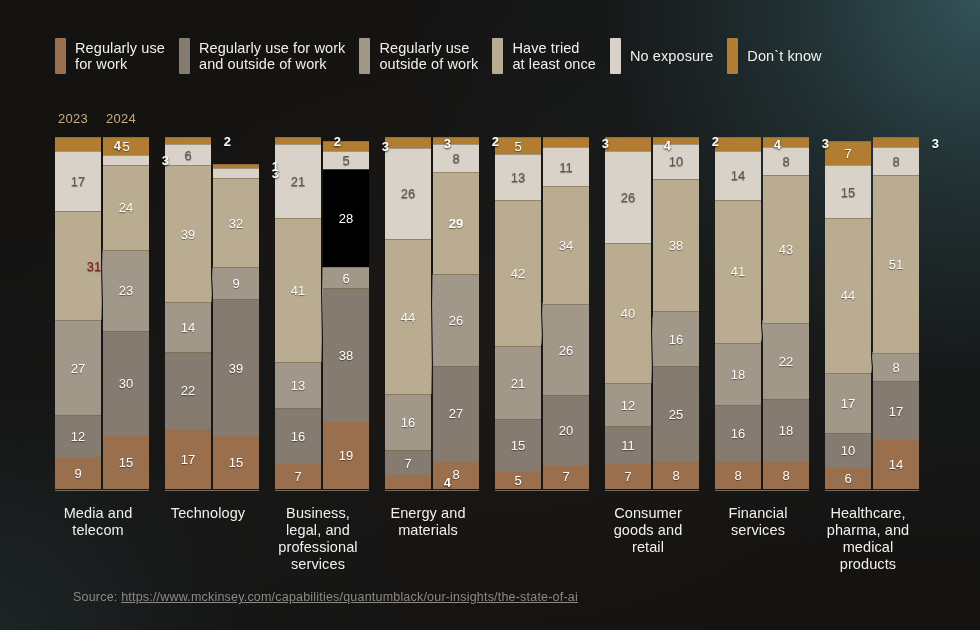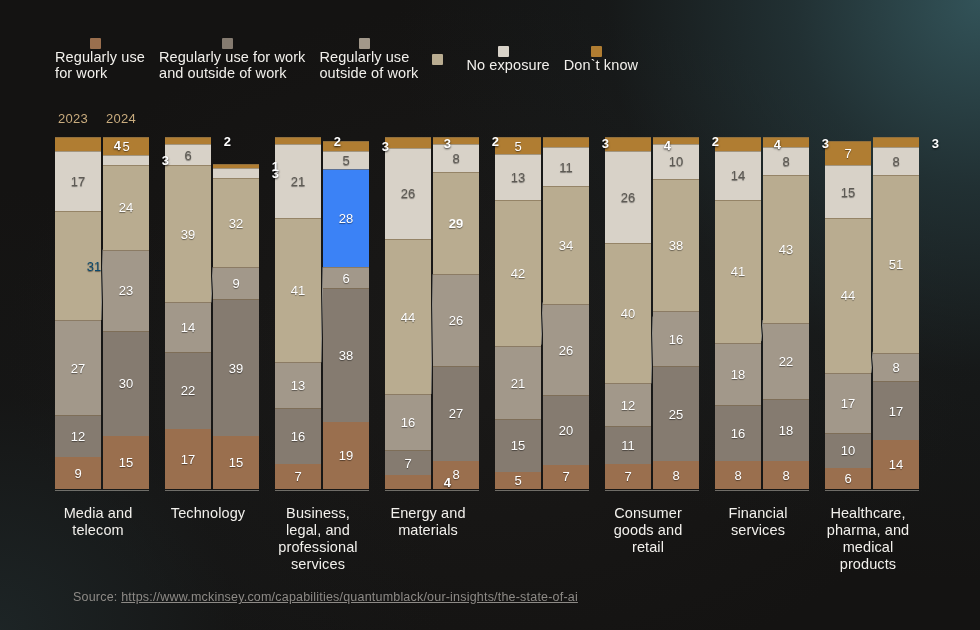--- a/index.html
+++ b/index.html
@@ -17,21 +17,21 @@
       radial-gradient(ellipse at 50% 55%, rgba(26,25,24,1) 0%, rgba(20,19,18,1) 70%);
     pointer-events:none;
   }
   #stage{position:absolute;inset:0;}
 
   
   .legend{
     position:absolute;left:55px;top:38px;width:890px;
     display:flex;align-items:center;
   }
-  .legend-item{display:flex;align-items:center;margin-right:14px;flex-direction:column;}
+  .legend-item{display:flex;align-items:center;margin-right:14px;}
   .swatch{width:11px;height:36px;flex:0 0 11px;margin-right:9px;border-radius:1px;}
   .legend-label{
     color:#f2f0ec;font-size:14.5px;line-height:16px;white-space:pre-line;
     letter-spacing:.1px;
   }
 
   
   .yearlab{
     position:absolute;color:#c9ac7e;font-size:13px;letter-spacing:.3px;
   }
@@ -93,20 +93,22 @@
         <div class="legend-label">Regularly use for work
 and outside of work</div>
       </div>
       <div class="legend-item">
         <div class="swatch" style="background: rgb(162, 152, 138);"></div>
         <div class="legend-label">Regularly use
 outside of work</div>
       </div>
       <div class="legend-item">
         <div class="swatch" style="background: rgb(185, 172, 144);"></div>
+        <div class="legend-label">Have tried
+at least once</div>
       </div>
       <div class="legend-item">
         <div class="swatch" style="background: rgb(216, 210, 200);"></div>
         <div class="legend-label">No exposure</div>
       </div>
       <div class="legend-item">
         <div class="swatch" style="background: rgb(176, 125, 50);"></div>
         <div class="legend-label">Don`t know</div>
       </div>
     </div>
@@ -120,21 +122,21 @@
           <div class="seg" style="height: 31.68px; background: rgb(154, 111, 78);">
             <span class="v">9</span>
           </div>
           <div class="seg" style="height: 42.24px; background: rgb(133, 123, 112);">
             <span class="v">12</span>
           </div>
           <div class="seg" style="height: 95.04px; background: rgb(162, 152, 138);">
             <span class="v">27</span>
           </div>
           <div class="seg" style="height: 109.12px; background: rgb(185, 172, 144);">
-            <span class="v" style="color: #0c4a6e; margin-left: 32px;">31</span>
+            <span class="v" style="color: #7f1d1d; margin-left: 32px;">31</span>
           </div>
           <div class="seg" style="height: 59.84px; background: rgb(216, 210, 200);">
             <span class="v" style="color: rgb(93, 90, 84);">17</span>
           </div>
           <div class="seg outside" style="height: 14.08px; background: rgb(176, 125, 50);">
             <span class="v" style="color: rgb(255, 255, 255);">4</span>
           </div>
         </div>
         <div class="bar" style="left: 48px; height: 352px;">
           <div class="seg" style="height: 52.8px; background: rgb(154, 111, 78);">
@@ -234,21 +236,21 @@
         <div class="bar" style="left: 48px; height: 352px;">
           <div class="seg" style="height: 66.88px; background: rgb(154, 111, 78);">
             <span class="v">19</span>
           </div>
           <div class="seg" style="height: 133.76px; background: rgb(133, 123, 112);">
             <span class="v">38</span>
           </div>
           <div class="seg" style="height: 21.12px; background: rgb(162, 152, 138);">
             <span class="v">6</span>
           </div>
-          <div class="seg" style="height: 98.56px; background: #3b82f6;">
+          <div class="seg" style="height: 98.56px; background: #000000;">
             <span class="v" style="color: rgb(255, 255, 255);">28</span>
           </div>
           <div class="seg" style="height: 17.6px; background: rgb(216, 210, 200);">
             <span class="v" style="color: rgb(93, 90, 84);">5</span>
           </div>
           <div class="seg outside" style="height: 10.56px; background: rgb(176, 125, 50);">
             <span class="v" style="color: rgb(255, 255, 255);">3</span>
           </div>
         </div>
         <div class="catlabel" style="left: -16px; width: 118px;">Business,

